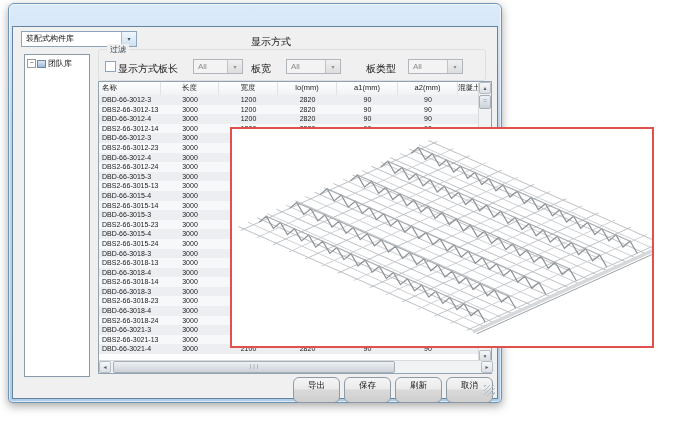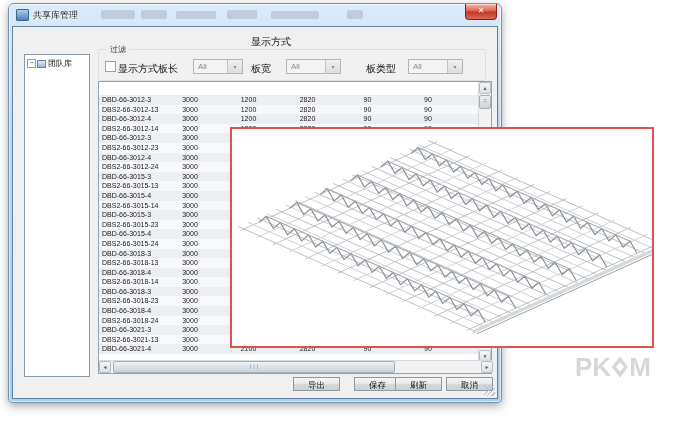--- a/index.html
+++ b/index.html
@@ -56,74 +56,76 @@
 
   
   .vscroll{position:absolute;right:0;top:0;width:13px;height:280px;background:#f1f2f4;border-left:1px solid #d6dadd;box-sizing:border-box;}
   .hscroll{position:absolute;left:0;bottom:0;width:394px;height:13px;background:#f1f2f4;border-top:1px solid #d6dadd;box-sizing:border-box;}
   .sbtn{position:absolute;background:linear-gradient(#f6f7f8,#dcdfe3);border:1px solid #b5bcc4;border-radius:2px;font-size:5px;color:#55606c;text-align:center;box-sizing:border-box;}
   .sthumb{position:absolute;background:linear-gradient(#eef1f4,#ccd2d9);border:1px solid #a6aeb8;border-radius:2px;box-sizing:border-box;}
   .sthumb.h:after{content:"| | |";position:absolute;left:0;right:0;top:1px;text-align:center;font-size:6px;color:#8a939c;}
   .sthumb.v:after{content:"=";position:absolute;left:0;right:0;top:1px;text-align:center;font-size:7px;color:#8a939c;}
 
   
-  .btn{position:absolute;top:350px;width:47px;height:14px;background:linear-gradient(#f5f5f5,#ebebeb 45%,#d9d9d9 50%,#cfcfcf);
-    border:1px solid #8e9aa5;border-radius:0;font-size:8.5px;text-align:center;line-height:15px;color:#111;box-sizing:border-box;}
+  .btn{position:absolute;top:350px;width:47px;height:26px;background:linear-gradient(#f5f5f5,#ebebeb 45%,#d9d9d9 50%,#cfcfcf);
+    border:1px solid #8e9aa5;border-radius:6px;font-size:8.5px;text-align:center;line-height:15px;color:#111;box-sizing:border-box;}
   .grip{position:absolute;right:2px;bottom:2px;width:11px;height:11px;
     background:repeating-linear-gradient(-45deg,transparent 0 2px,#b2bcc6 2px 3px);}
 
   
   .overlay{position:absolute;left:230px;top:127px;width:424px;height:221px;background:#fff;border:2px solid #e0514e;box-sizing:border-box;overflow:hidden;z-index:50;}
 
   
   .pkpm{position:absolute;left:575px;top:354px;font-size:26px;font-weight:bold;color:#d7d7d7;letter-spacing:0;line-height:26px;z-index:5;}
   .pkpm svg{vertical-align:-3px;}
   .orgrow{position:absolute;left:538px;top:378px;z-index:5;}
   .orgname{position:absolute;left:44px;top:6px;font-size:20px;font-weight:bold;color:#8d8d8d;text-shadow:1px 1px 0 #ffffff,-1px -1px 0 #f2f2f2;white-space:nowrap;}
 </style>
 </head>
 <body>
 
 <div id="stage">
 
   <div class="dialog">
-    <div class="titlebar">
-      <span class="win-icon"></span>
-      <span class="title">共享库管理</span>
-      <span class="smudge" style="left:92px;top:6px;width:34px;height:9px;"></span>
-      <span class="smudge" style="left:132px;top:6px;width:26px;height:9px;"></span>
-      <span class="smudge" style="left:167px;top:7px;width:40px;height:8px;"></span>
-      <span class="smudge" style="left:218px;top:6px;width:30px;height:9px;"></span>
-      <span class="smudge" style="left:262px;top:7px;width:48px;height:8px;"></span>
-      <span class="smudge" style="left:338px;top:6px;width:16px;height:9px;"></span>
-      <div class="close"><span>✕</span></div>
-    </div>
 
     <div class="client">
 
       
+      <div class="combo" style="left:8px;top:4px;width:116px;">
+        <span>装配式构件库</span>
+        <span class="dd">▾</span>
+      </div>
       <span class="lbl" style="left:238px;top:8px;">显示方式</span>
 
       
       <div class="tree">
         <div class="tnode" style="margin-top:3px;">
           <span class="expander">−</span><span class="nicon"></span><span>团队库</span>
         </div>
       </div>
 
       
       <div class="filterbox">
         <span class="legend">过滤</span>
         <span class="checkbox" style="left:6px;top:11px;"></span>
         <span class="lbl" style="left:19px;top:12px;">显示方式</span>
         <span id="filter-fields"><span class="lbl" style="left: 59px; top: 12px;">板长</span><div class="combo disabled" style="left: 94px; top: 9px; width: 50px; height: 15px;"><span>All</span><span class="dd">▾</span></div><span class="lbl" style="left: 152px; top: 12px;">板宽</span><div class="combo disabled" style="left: 187px; top: 9px; width: 55px; height: 15px;"><span>All</span><span class="dd">▾</span></div><span class="lbl" style="left: 267px; top: 12px;">板类型</span><div class="combo disabled" style="left: 309px; top: 9px; width: 55px; height: 15px;"><span>All</span><span class="dd">▾</span></div></span>
       </div>
 
       
       <div class="table">
+        <div class="thead" id="thead">
+            <div class="th" style="width: 62px;">名称</div>
+            <div class="th" style="width: 58px;">长度</div>
+            <div class="th" style="width: 59px;">宽度</div>
+            <div class="th" style="width: 59px;">lo(mm)</div>
+            <div class="th" style="width: 61px;">a1(mm)</div>
+            <div class="th" style="width: 60px;">a2(mm)</div>
+            <div class="th" style="width: 22px;">混凝土</div>
+          </div>
         <div class="tbody" id="tbody">
             <div class="trow alt">
               <div class="td" style="width: 62px;">DBD-66-3012-3</div>
               <div class="td" style="width: 58px;">3000</div>
               <div class="td" style="width: 59px;">1200</div>
               <div class="td" style="width: 59px;">2820</div>
               <div class="td" style="width: 61px;">90</div>
               <div class="td" style="width: 60px;">90</div>
               <div class="td" style="width: 22px;"></div>
             </div>
@@ -369,21 +371,21 @@
           <span class="sbtn" style="left:0;bottom:0;width:12px;height:12px;line-height:11px;">▼</span>
         </div>
         <div class="hscroll">
           <span class="sbtn" style="left:0;top:0;width:12px;height:12px;line-height:11px;">◄</span>
           <span class="sthumb h" style="left:14px;top:0;width:282px;height:12px;"></span>
           <span class="sbtn" style="right:0;top:0;width:12px;height:12px;line-height:11px;">►</span>
         </div>
       </div>
 
       
-      <span id="btnrow"><div class="btn" style="left: 280px;">导出</div><div class="btn" style="left: 331px; margin-left: 10px;">保存</div><div class="btn" style="left: 382px;">刷新</div><div class="btn" style="left: 433px;">取消</div></span>
+      <span id="btnrow"><div class="btn" style="left: 280px;">导出</div><div class="btn" style="left: 331px;">保存</div><div class="btn" style="left: 382px;">刷新</div><div class="btn" style="left: 433px;">取消</div></span>
       <div class="grip"></div>
     </div>
   </div>
 
   <div class="overlay">
     <svg id="wire" width="420" height="217">
         <line x1="6.351" y1="97.501" x2="242.80200000000002" y2="202.102" stroke="#b4b9be" stroke-width="0.9"></line>
         <line x1="15.850999999999999" y1="93.20100000000001" x2="252.30200000000002" y2="197.80200000000002" stroke="#c6cbcf" stroke-width="0.9"></line>
         <line x1="25.351" y1="88.90100000000001" x2="261.802" y2="193.502" stroke="#b4b9be" stroke-width="0.9"></line>
         <line x1="34.851" y1="84.601" x2="271.302" y2="189.202" stroke="#c6cbcf" stroke-width="0.9"></line>
@@ -429,18 +431,14 @@
         <line x1="95.06125" y1="59.723749999999995" x2="306.89875" y2="153.43624999999997" stroke="#a5aaae" stroke-width="1.1"></line>
         <polyline points="118.39999999999999,51.84 125.46124999999999,45.963750000000005 132.52249999999998,58.087500000000006 139.58374999999998,52.21125000000001 146.64499999999998,64.33500000000001 153.70624999999998,58.45875000000001 160.76749999999998,70.58250000000001 167.82874999999999,64.70625 174.89,76.83 181.95125,70.95375 189.0125,83.0775 196.07375,77.20125 203.135,89.325 210.19625,83.44875 217.2575,95.57249999999999 224.31875,89.69624999999999 231.38,101.82 238.44125,95.94375 245.5025,108.0675 252.56374999999997,102.19125 259.625,114.315 266.68625,108.43875 273.7475,120.5625 280.80875,114.68625 287.87,126.81 294.93125,120.93375 301.9925,133.0575 309.05375,127.18125 316.115,139.305 323.17625,133.42874999999998 330.2375,145.5525 337.29875,139.67624999999998 344.36,151.8" fill="none" stroke="#8d9297" stroke-width="1.2"></polyline>
         <line x1="125.46124999999999" y1="45.963750000000005" x2="337.29875" y2="139.67624999999998" stroke="#a5aaae" stroke-width="1.1"></line>
         <polyline points="148.8,38.08 155.86125,32.20375 162.9225,44.3275 169.98375000000001,38.45125 177.04500000000002,50.574999999999996 184.10625000000002,44.69875 191.16750000000002,56.8225 198.22875000000002,50.94624999999999 205.29000000000002,63.06999999999999 212.35125000000002,57.193749999999994 219.41250000000002,69.3175 226.47375,63.44125 233.53500000000003,75.565 240.59625,69.68875 247.65750000000003,81.8125 254.71875,75.93625 261.78000000000003,88.06 268.84125,82.18375 275.90250000000003,94.3075 282.96375,88.43125 290.025,100.55499999999999 297.08625,94.67875 304.14750000000004,106.8025 311.20875,100.92625 318.27,113.05 325.33125,107.17375 332.39250000000004,119.2975 339.45375,113.42125 346.515,125.54499999999999 353.57625,119.66874999999999 360.63750000000005,131.7925 367.69875,125.91624999999999 374.76,138.04" fill="none" stroke="#8d9297" stroke-width="1.2"></polyline>
         <line x1="155.86125" y1="32.20375" x2="367.69875" y2="125.91624999999999" stroke="#a5aaae" stroke-width="1.1"></line>
         <polyline points="179.20000000000002,24.319999999999993 186.26125000000002,18.443749999999994 193.32250000000002,30.567499999999992 200.38375000000002,24.691249999999997 207.44500000000002,36.81499999999999 214.50625000000002,30.93874999999999 221.56750000000002,43.06249999999999 228.62875000000003,37.18624999999999 235.69000000000003,49.30999999999999 242.75125000000003,43.43374999999999 249.8125,55.55749999999999 256.87375000000003,49.68124999999999 263.935,61.80499999999999 270.99625000000003,55.928749999999994 278.0575,68.05249999999998 285.11875000000003,62.17624999999998 292.18,74.29999999999998 299.24125000000004,68.42374999999998 306.3025,80.54749999999999 313.36375,74.67124999999999 320.425,86.79499999999999 327.48625000000004,80.91874999999999 334.5475,93.04249999999999 341.60875,87.16624999999999 348.67,99.28999999999999 355.73125000000005,93.41375 362.7925,105.5375 369.85375,99.66125 376.915,111.78499999999998 383.97625000000005,105.90874999999998 391.0375,118.03249999999998 398.09875,112.15624999999999 405.16,124.27999999999999" fill="none" stroke="#8d9297" stroke-width="1.2"></polyline>
         <line x1="186.26125000000002" y1="18.443749999999994" x2="398.09875" y2="112.15624999999999" stroke="#a5aaae" stroke-width="1.1"></line>
       </svg>
   </div>
 
-  <div class="pkpm"><span>PK</span><svg width="18" height="24" viewBox="0 0 20 26">
-        <polygon points="10,1 19,13 10,25 1,13" fill="#d7d7d7"></polygon>
-        <polygon points="10,8 14.5,13 10,18 5.5,13" fill="#ffffff"></polygon>
-      </svg><span>M</span></div>
 
 </div>
 
 </body></html>

